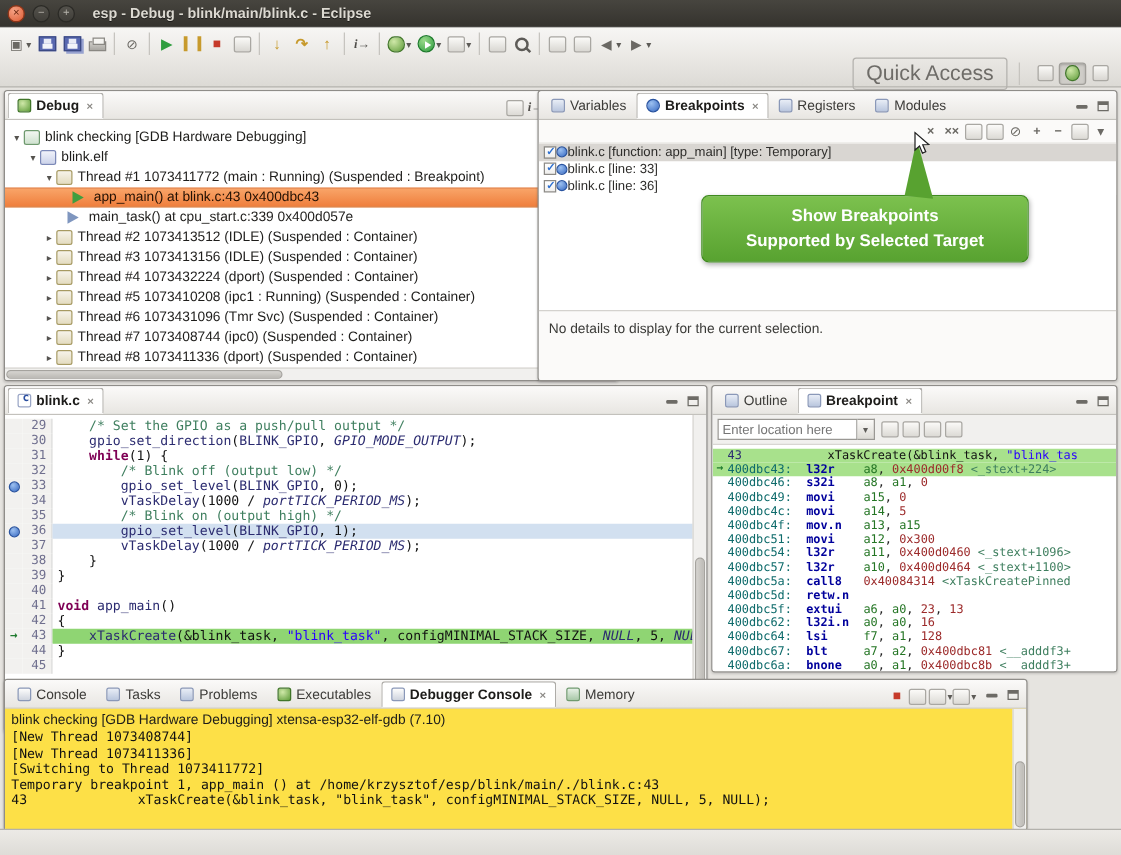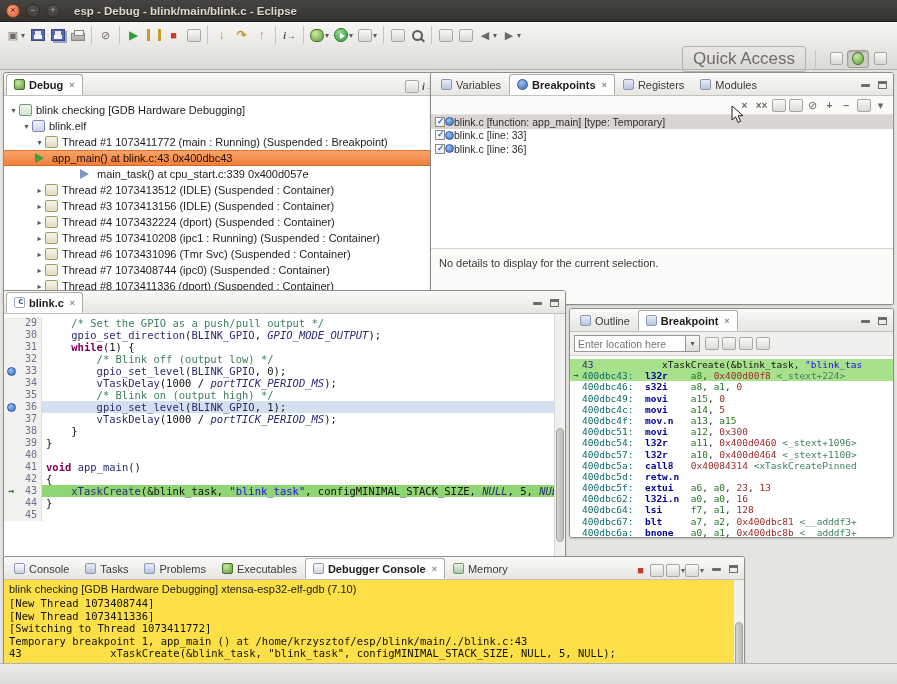--- a/index.html
+++ b/index.html
@@ -262,26 +262,26 @@
       <div class="trow" data-name="debug-tree-row" style="padding-left: 17px;">
         <span class="tw" data-name="tree-expanded-arrow">▾</span>
         <span class="ti ti-elf" data-name="elf-binary-icon"></span>
         <span data-name="tree-row-label">blink.elf</span>
       </div>
       <div class="trow" data-name="debug-tree-row" style="padding-left: 30px;">
         <span class="tw" data-name="tree-expanded-arrow">▾</span>
         <span class="ti ti-thread" data-name="thread-icon"></span>
         <span data-name="tree-row-label">Thread #1 1073411772 (main : Running) (Suspended : Breakpoint)</span>
       </div>
-      <div class="trow sel" data-name="debug-tree-row" style="padding-left: 20px; text-align: right;">
+      <div class="trow sel" data-name="debug-tree-row" style="padding-left: 43px; text-align: right;">
         <span class="tw" data-name="tree-spacer"></span>
         <span class="ti ti-frame-cur" data-name="stack-frame-current-icon"></span>
         <span data-name="tree-row-label">app_main() at blink.c:43 0x400dbc43</span>
       </div>
-      <div class="trow" data-name="debug-tree-row" style="padding-left: 39px; margin-left: 26px;">
+      <div class="trow" data-name="debug-tree-row" style="padding-left: 39px;">
         <span class="tw" data-name="tree-spacer"></span>
         <span class="ti ti-frame" data-name="stack-frame-icon"></span>
         <span data-name="tree-row-label">main_task() at cpu_start.c:339 0x400d057e</span>
       </div>
       <div class="trow" data-name="debug-tree-row" style="padding-left: 30px;">
         <span class="tw" data-name="tree-collapsed-arrow">▸</span>
         <span class="ti ti-thread" data-name="thread-icon"></span>
         <span data-name="tree-row-label">Thread #2 1073413512 (IDLE) (Suspended : Container)</span>
       </div>
       <div class="trow" data-name="debug-tree-row" style="padding-left: 30px;">
@@ -392,28 +392,33 @@
       <div class="bprow" data-name="breakpoint-row">
         <span class="cb" data-name="breakpoint-checkbox"></span>
         <span class="bpdot" data-name="breakpoint-icon"></span>
         <span data-name="breakpoint-label">blink.c [line: 36]</span>
       </div>
     </div>
   <div class="bpfill"></div>
   <div class="bp-detail" data-name="breakpoint-detail-pane">
     <span data-name="breakpoints-empty-message">No details to display for the current selection.</span>
   </div>
+  <div class="callout" data-name="show-breakpoints-tooltip">
+    <div class="arrowup" data-name="tooltip-arrow"></div>
+    <span>Show Breakpoints</span>
+    <span>Supported by Selected Target</span>
+  </div>
   <span class="cursor" data-name="mouse-cursor">
     <svg width="13" height="19" viewBox="0 0 13 19">
         <path d="M1 1 L1 15 L4.6 11.8 L7 17.5 L9.6 16.4 L7.2 10.8 L12 10.6 Z" fill="#ffffff" stroke="#222222" stroke-width="1"></path>
       </svg>
   </span>
 </div>
 
-<div class="panel" data-name="editor-view" style="left:3px;top:290px;width:563px;height:278px">
+<div class="panel" data-name="editor-view" style="left:3px;top:308px;width:563px;height:278px">
   <div class="tabbar" data-name="editor-tabbar">
     <div class="tabs" id="editor-tabs">
         <div class="tab active" data-name="tab-blink-c">
           <span class="tabicon" data-name="c-file-icon"></span>
           <span data-name="tab-label">blink.c</span>
           <span class="tabx" data-name="close-tab-icon">×</span>
         </div>
       </div>
     <div class="tabspacer"></div>
     <span class="mm" data-name="minimize-view-button">
@@ -499,21 +504,21 @@
       <div class="dzrow" data-name="disassembly-instruction"><span class="gut" data-name="disassembly-gutter"></span><span class="dz-addr" data-name="instruction-address">400dbc5a:</span><span class="dz-pl" data-name="spacer">  </span><span data-name="instruction-text"><span class="dz-mn">call8</span><span class="dz-pl">   </span><span class="dz-num">0x40084314</span><span class="dz-pl"> </span><span class="dz-sym">&lt;xTaskCreatePinned</span></span></div>
       <div class="dzrow" data-name="disassembly-instruction"><span class="gut" data-name="disassembly-gutter"></span><span class="dz-addr" data-name="instruction-address">400dbc5d:</span><span class="dz-pl" data-name="spacer">  </span><span data-name="instruction-text"><span class="dz-mn">retw.n</span></span></div>
       <div class="dzrow" data-name="disassembly-instruction"><span class="gut" data-name="disassembly-gutter"></span><span class="dz-addr" data-name="instruction-address">400dbc5f:</span><span class="dz-pl" data-name="spacer">  </span><span data-name="instruction-text"><span class="dz-mn">extui</span><span class="dz-pl">   </span><span class="dz-reg">a6</span><span class="dz-pl">,</span><span class="dz-pl"> </span><span class="dz-reg">a0</span><span class="dz-pl">,</span><span class="dz-pl"> </span><span class="dz-num">23</span><span class="dz-pl">,</span><span class="dz-pl"> </span><span class="dz-num">13</span></span></div>
       <div class="dzrow" data-name="disassembly-instruction"><span class="gut" data-name="disassembly-gutter"></span><span class="dz-addr" data-name="instruction-address">400dbc62:</span><span class="dz-pl" data-name="spacer">  </span><span data-name="instruction-text"><span class="dz-mn">l32i.n</span><span class="dz-pl">  </span><span class="dz-reg">a0</span><span class="dz-pl">,</span><span class="dz-pl"> </span><span class="dz-reg">a0</span><span class="dz-pl">,</span><span class="dz-pl"> </span><span class="dz-num">16</span></span></div>
       <div class="dzrow" data-name="disassembly-instruction"><span class="gut" data-name="disassembly-gutter"></span><span class="dz-addr" data-name="instruction-address">400dbc64:</span><span class="dz-pl" data-name="spacer">  </span><span data-name="instruction-text"><span class="dz-mn">lsi</span><span class="dz-pl">     </span><span class="dz-reg">f7</span><span class="dz-pl">,</span><span class="dz-pl"> </span><span class="dz-reg">a1</span><span class="dz-pl">,</span><span class="dz-pl"> </span><span class="dz-num">128</span></span></div>
       <div class="dzrow" data-name="disassembly-instruction"><span class="gut" data-name="disassembly-gutter"></span><span class="dz-addr" data-name="instruction-address">400dbc67:</span><span class="dz-pl" data-name="spacer">  </span><span data-name="instruction-text"><span class="dz-mn">blt</span><span class="dz-pl">     </span><span class="dz-reg">a7</span><span class="dz-pl">,</span><span class="dz-pl"> </span><span class="dz-reg">a2</span><span class="dz-pl">,</span><span class="dz-pl"> </span><span class="dz-num">0x400dbc81</span><span class="dz-pl"> </span><span class="dz-sym">&lt;__adddf3+</span></span></div>
       <div class="dzrow" data-name="disassembly-instruction"><span class="gut" data-name="disassembly-gutter"></span><span class="dz-addr" data-name="instruction-address">400dbc6a:</span><span class="dz-pl" data-name="spacer">  </span><span data-name="instruction-text"><span class="dz-mn">bnone</span><span class="dz-pl">   </span><span class="dz-reg">a0</span><span class="dz-pl">,</span><span class="dz-pl"> </span><span class="dz-reg">a1</span><span class="dz-pl">,</span><span class="dz-pl"> </span><span class="dz-num">0x400dbc8b</span><span class="dz-pl"> </span><span class="dz-sym">&lt;__adddf3+</span></span></div>
     </div>
 </div>
 
-<div class="panel" data-name="console-view" style="left:3px;top:556px;width:742px;height:122px">
+<div class="panel" data-name="console-view" style="left:3px;top:543px;width:819px;height:122px">
   <div class="tabbar" data-name="console-view-tabbar">
     <div class="tabs" id="cons-tabs">
         <div class="tab" data-name="tab-console">
           <span class="tabicon" data-name="console-view-icon"></span>
           <span data-name="tab-label">Console</span>
         </div>
         <div class="tab" data-name="tab-tasks">
           <span class="tabicon" data-name="tasks-view-icon"></span>
           <span data-name="tab-label">Tasks</span>
         </div>

